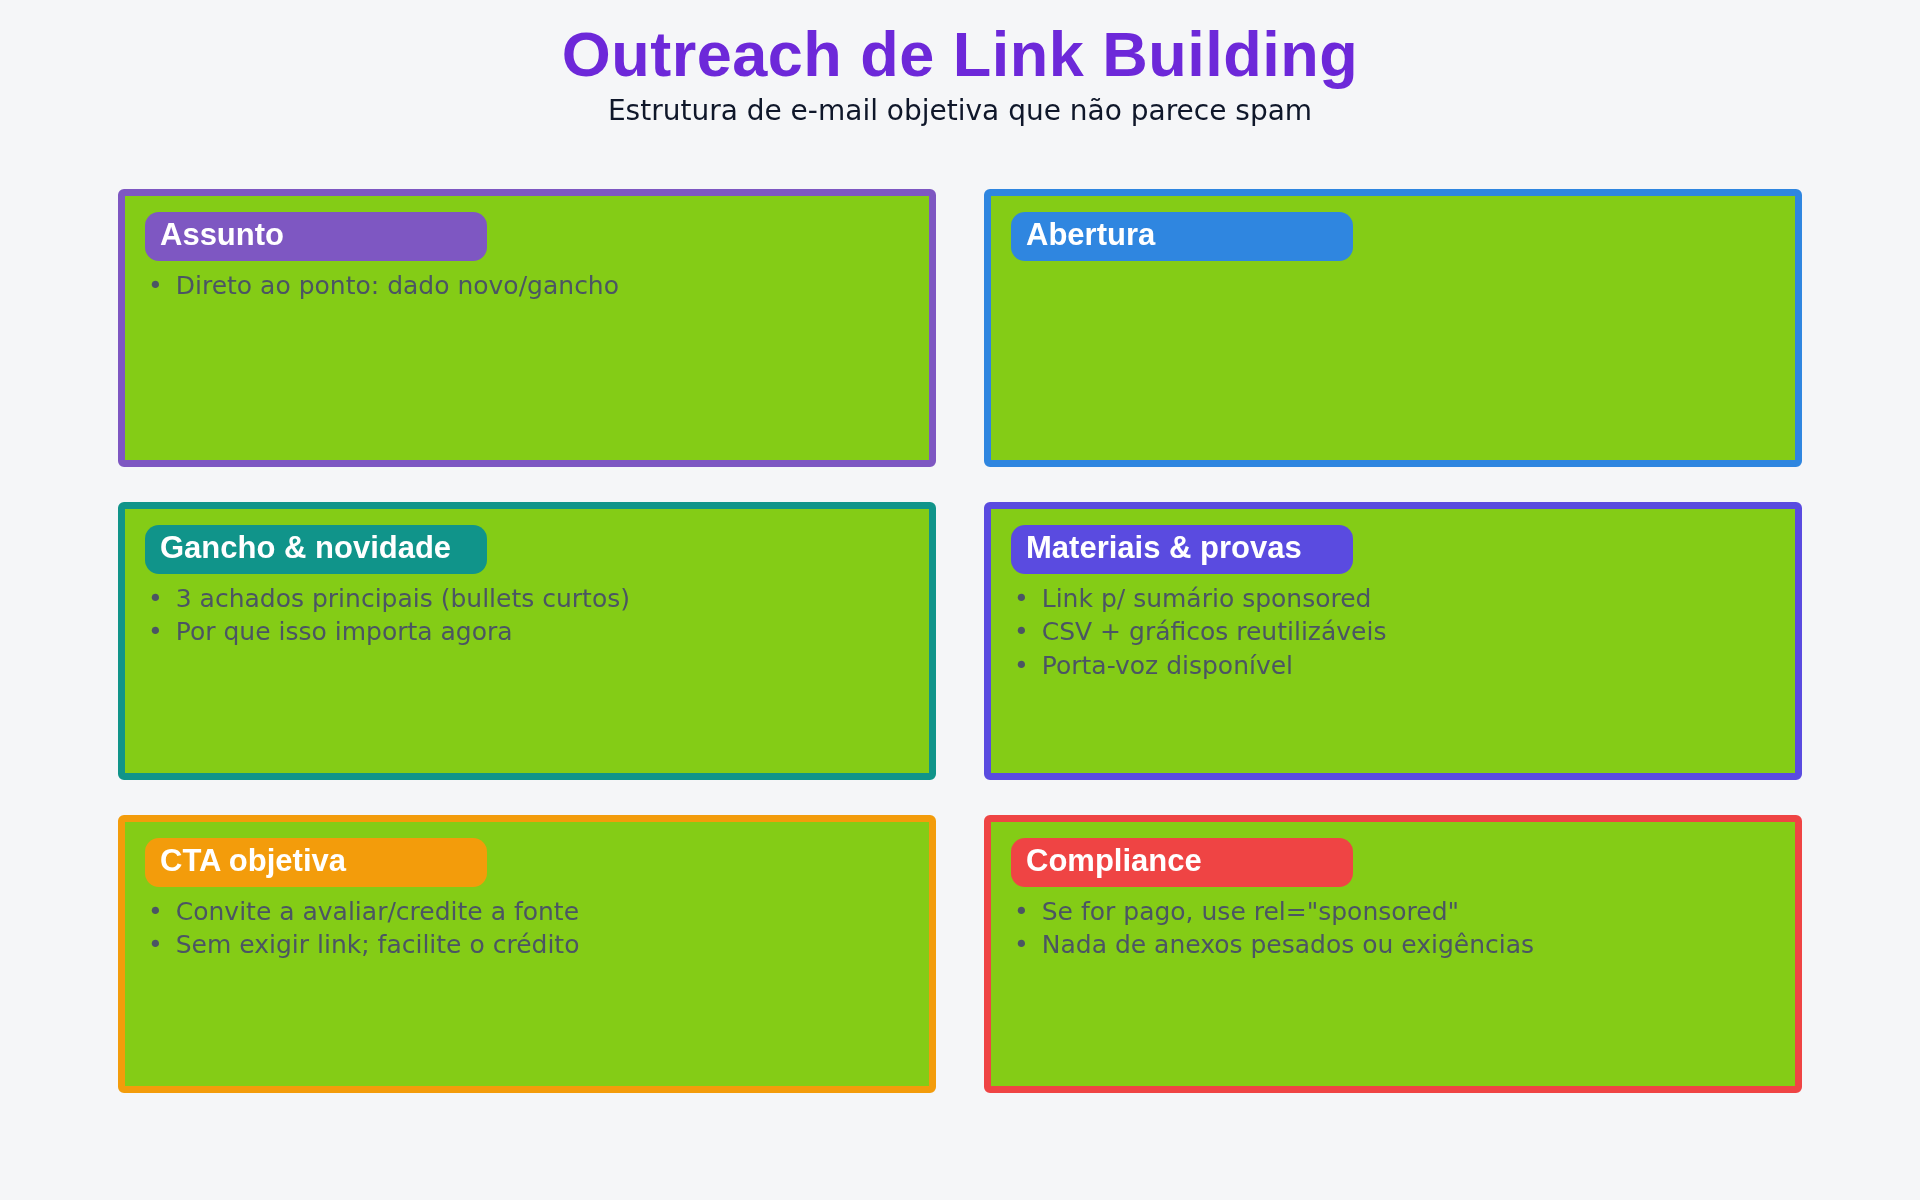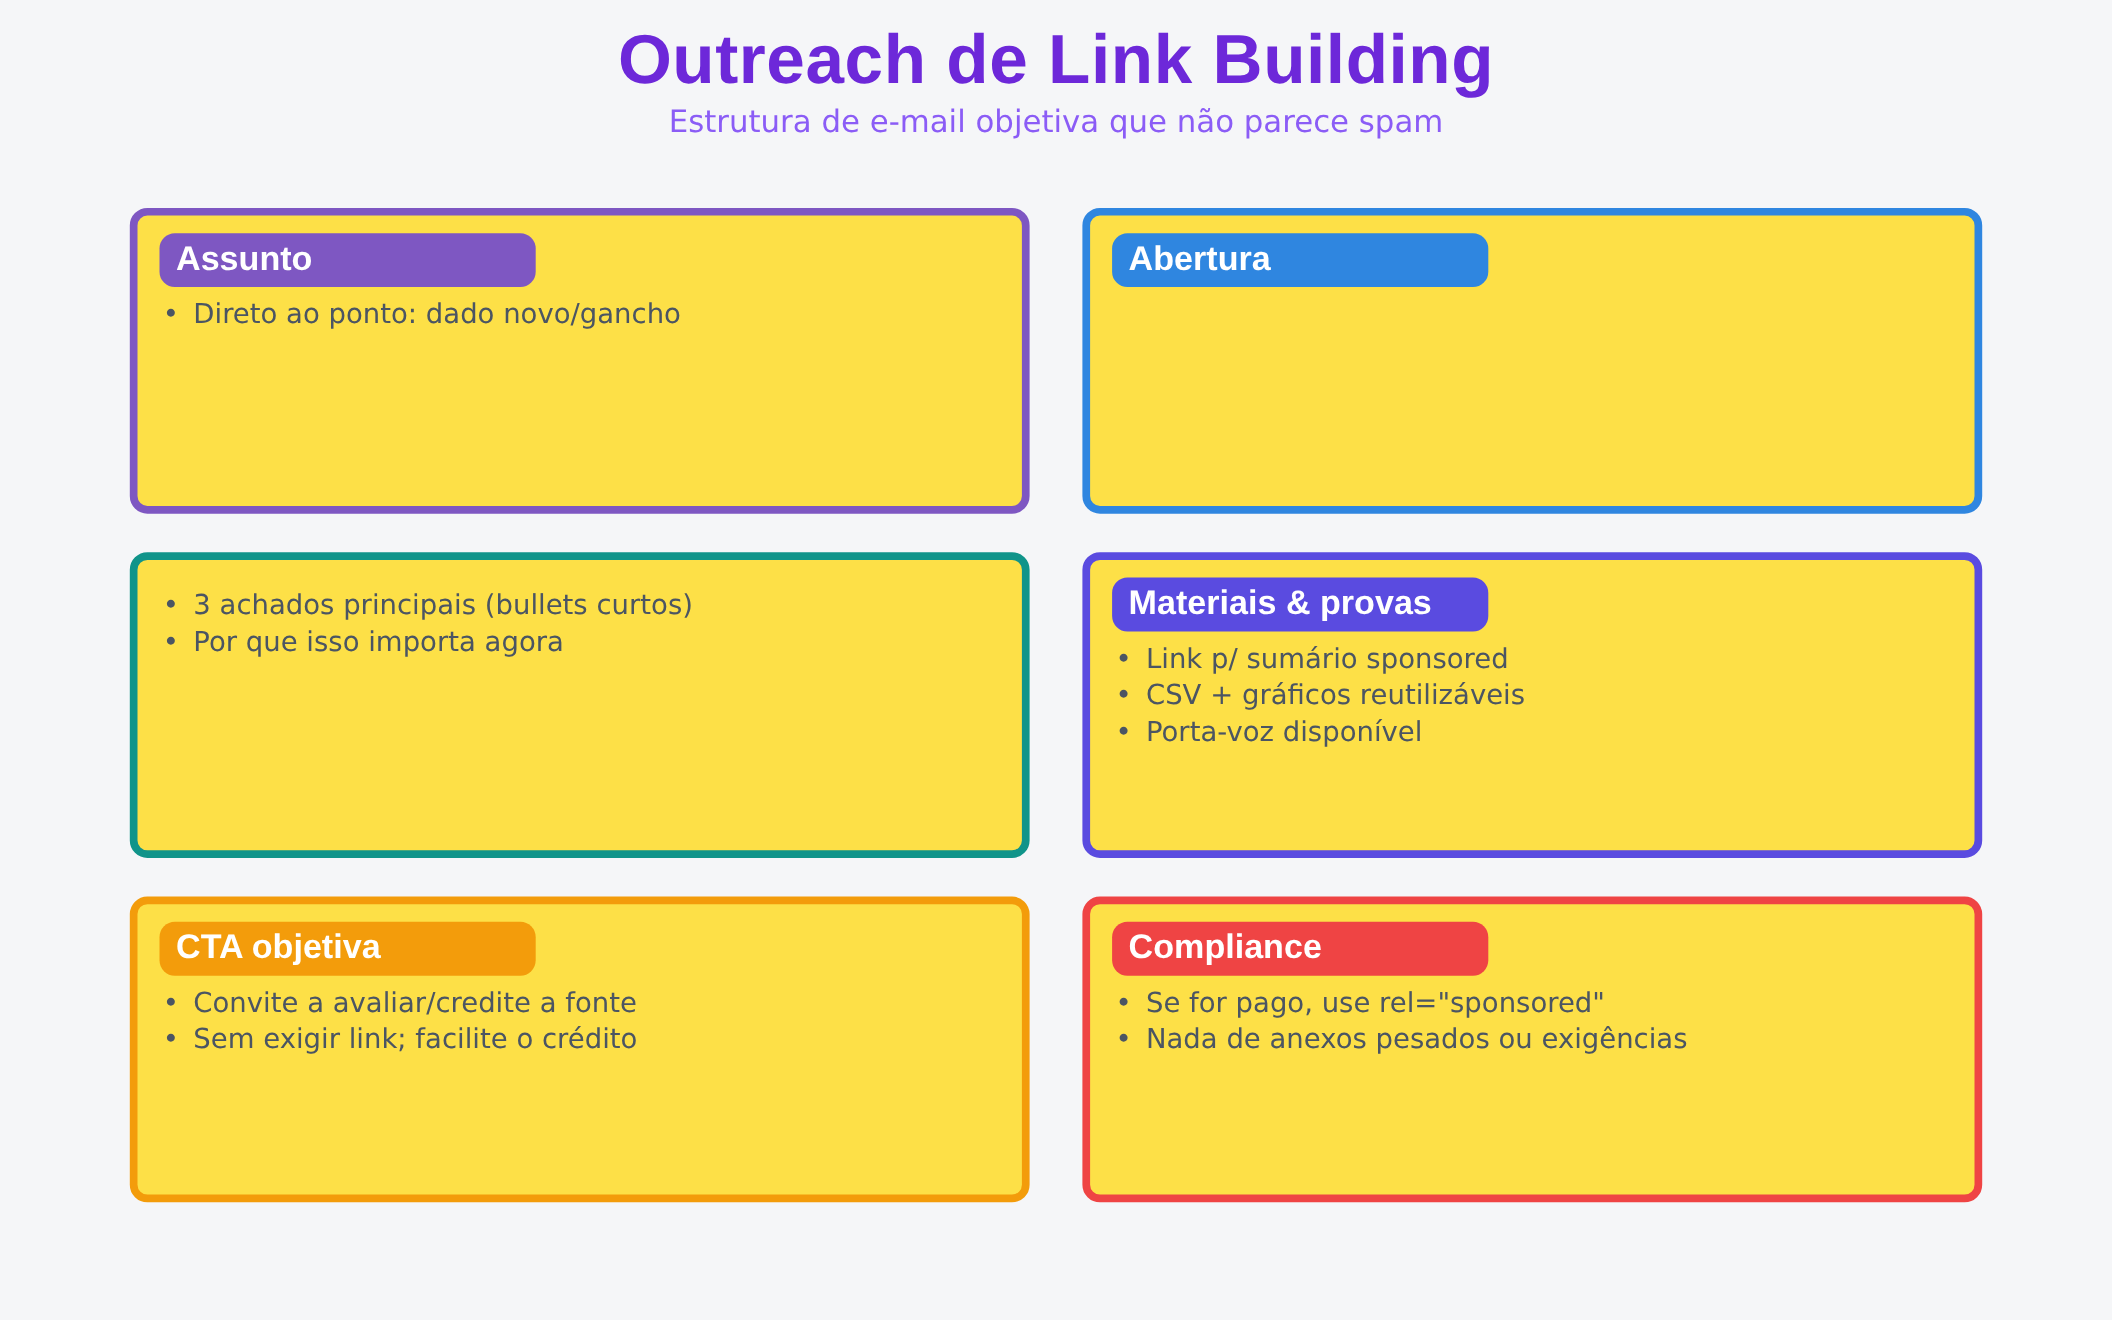--- a/index.html
+++ b/index.html
@@ -19,35 +19,35 @@
     font-family: "Liberation Sans", sans-serif;
     font-weight: bold;
     font-size: 63px;
     letter-spacing: 0.5px;
     color: #6d28d9;
   }
   .page-subtitle {
     margin: 0 0 62px 0;
     text-align: center;
     font-size: 28px;
-    color: #8b5cf6;
+    color: #0f172a;
   }
   .cards-grid {
     display: grid;
     grid-template-columns: 1fr 1fr;
     column-gap: 48px;
     row-gap: 35px;
     margin: 0 118px;
   }
   .card {
     box-sizing: border-box;
     height: 278px;
-    background: #fde047;
+    background: #84cc16;
     border: 7px solid var(--accent, #888);
-    border-radius: 16px;
+    border-radius: 6px;
     padding: 16px 20px;
   }
   .badge {
     display: inline-block;
     box-sizing: border-box;
     min-width: 342px;
     background: var(--accent, #888);
     color: #ffffff;
     font-family: "Liberation Sans", sans-serif;
     font-weight: bold;
@@ -86,20 +86,23 @@
       </ul>
   </section>
 
   <section class="card" style="--accent: #2f86e0;">
     <div class="badge">
       <span>Abertura</span>
     </div>
   </section>
 
   <section class="card" style="--accent: #10948a;">
+    <div class="badge">
+      <span>Gancho &amp; novidade</span>
+    </div>
     <ul class="bullets">
         <li>3 achados principais (bullets curtos)</li>
         <li>Por que isso importa agora</li>
       </ul>
   </section>
 
   <section class="card" style="--accent: #5a4be0;">
     <div class="badge">
       <span>Materiais &amp; provas</span>
     </div>

